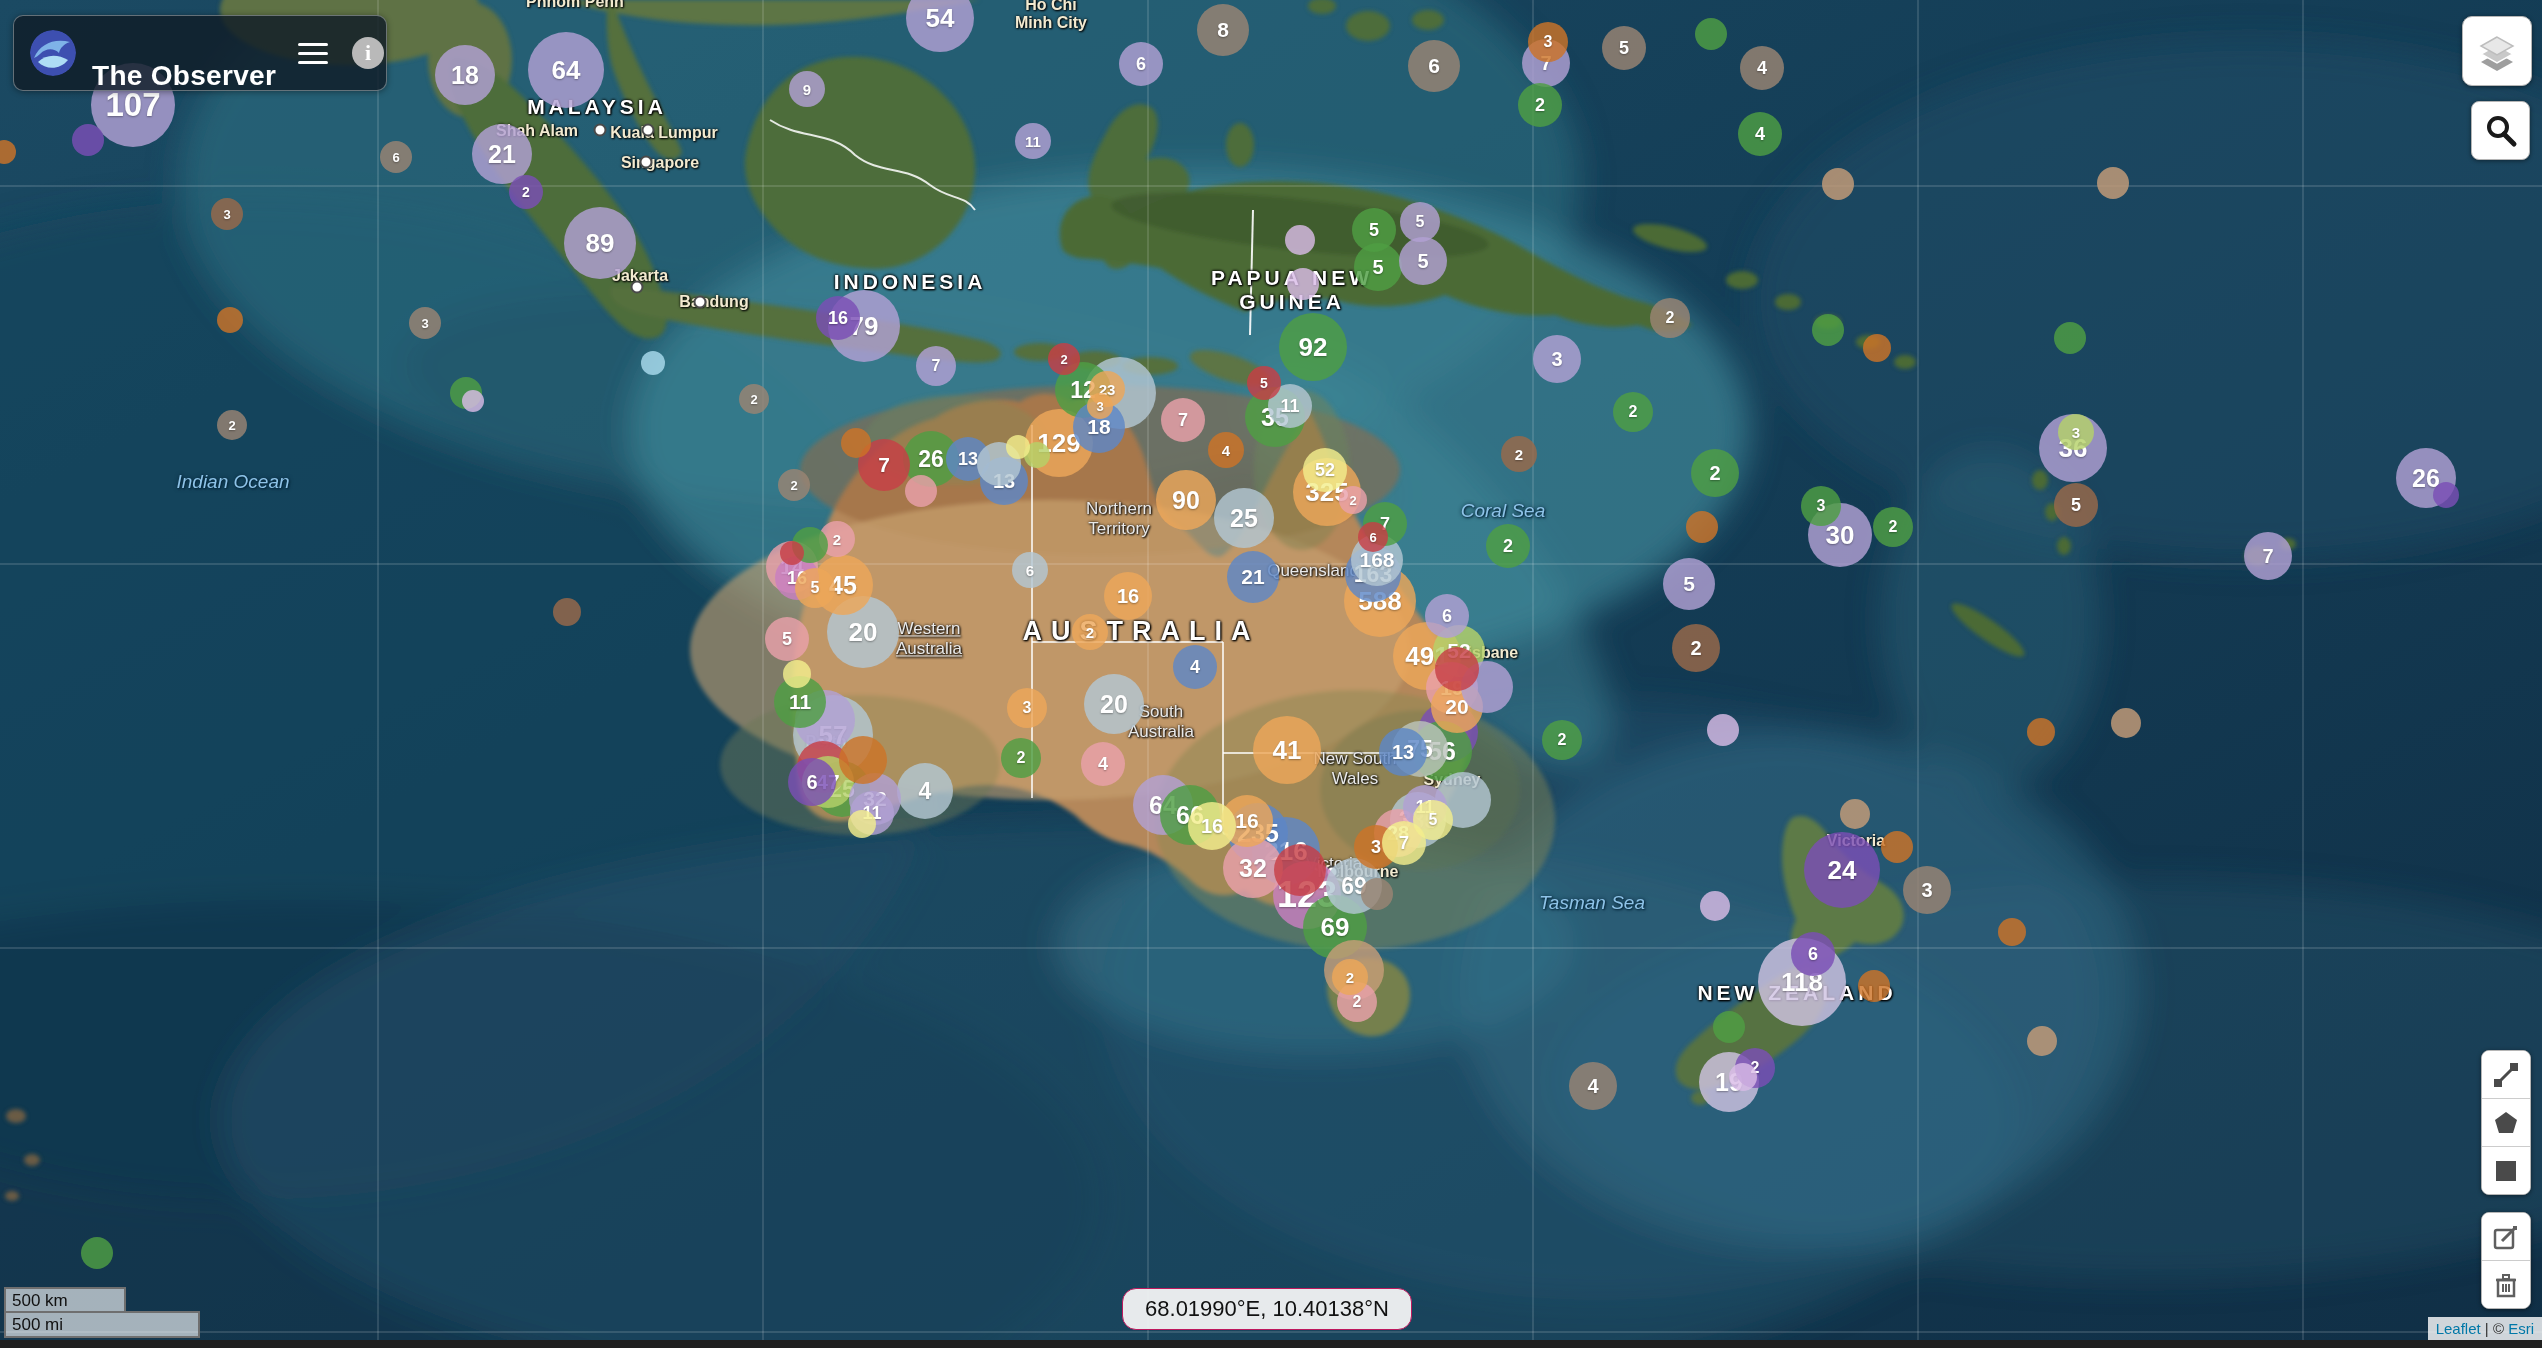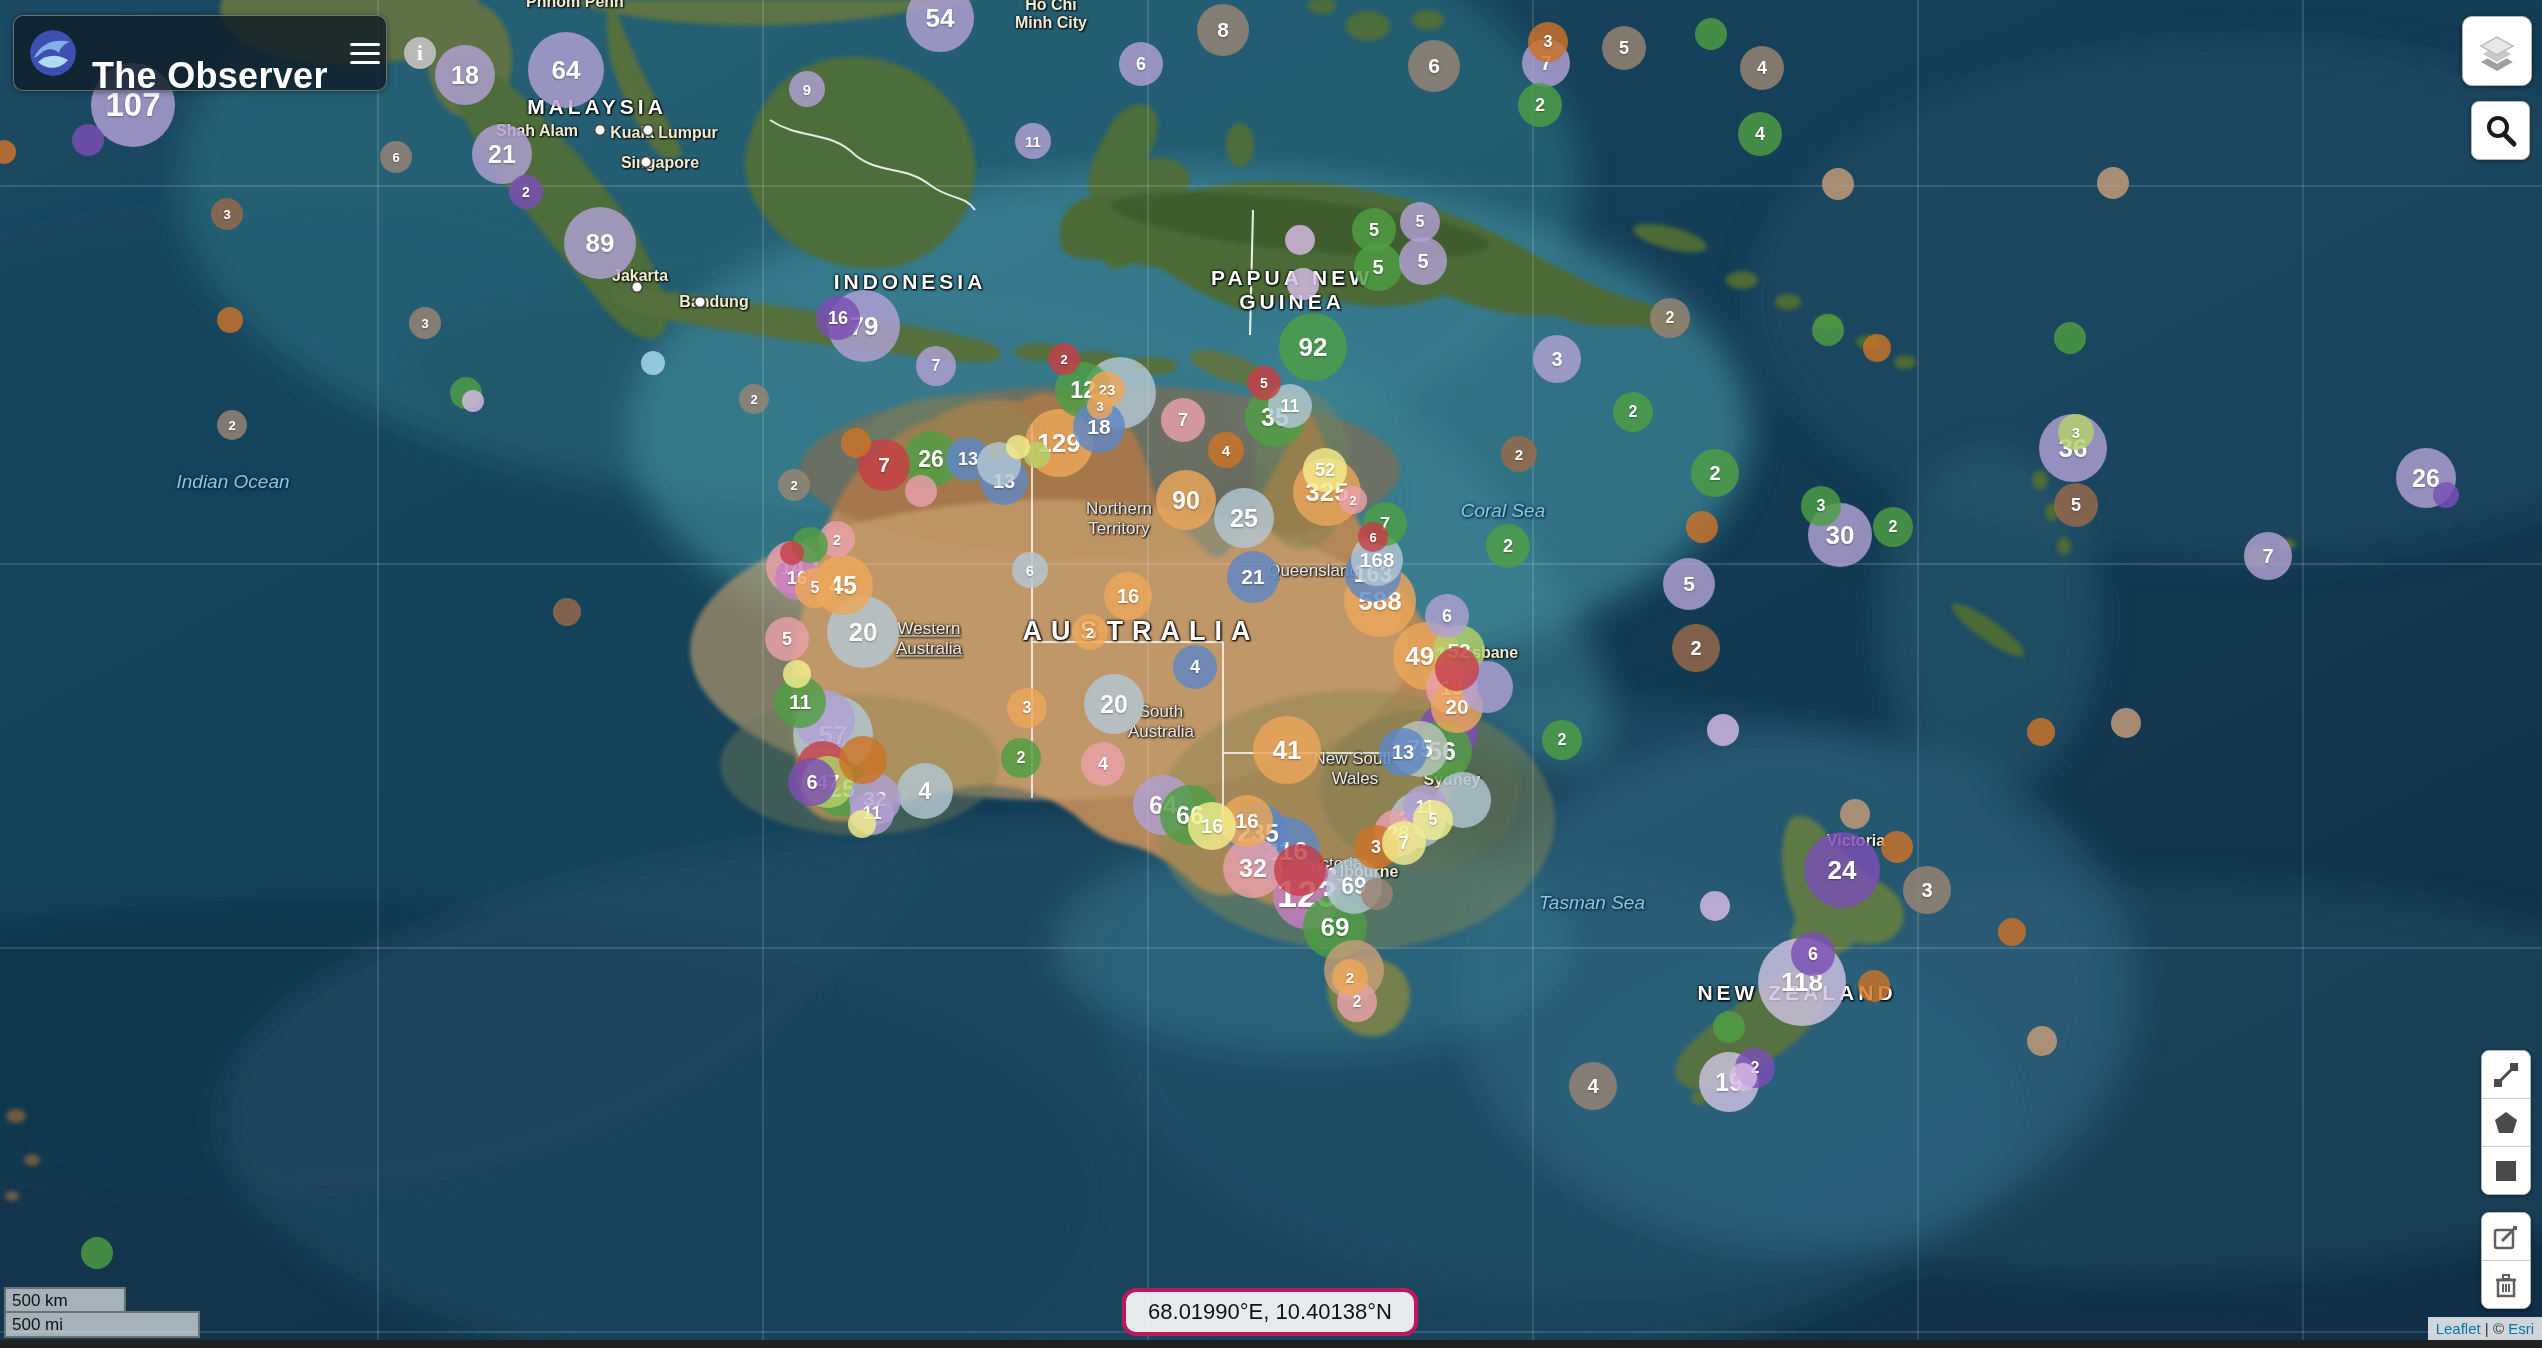--- a/index.html
+++ b/index.html
@@ -18,21 +18,21 @@
 
   
   .marker{position:absolute;border-radius:50%;display:flex;align-items:center;justify-content:center;
           color:#fff;font-weight:bold;text-shadow:0 1px 2px rgba(0,0,0,.35);cursor:pointer;}
 
   
   .app-header{position:absolute;left:13px;top:15px;width:372px;height:74px;background:rgba(16,28,39,.82);
               border:1px solid rgba(255,255,255,.35);border-radius:10px;display:flex;align-items:center;
               box-shadow:0 1px 6px rgba(0,0,0,.4);z-index:60;}
   .logo{width:46px;height:46px;margin-left:16px;border-radius:50%;overflow:hidden;flex:none;}
-  .app-title{color:#fff;font-size:36px;font-weight:bold;margin-left:16px;letter-spacing:.3px;flex:none;margin-top:46px;}
+  .app-title{color:#fff;font-size:28px;font-weight:bold;margin-left:16px;letter-spacing:.3px;flex:none;margin-top:46px;}
   .menu-btn{margin-left:22px;width:30px;display:flex;flex-direction:column;gap:6px;cursor:pointer;flex:none;}
   .menu-btn span{display:block;height:3px;background:#fff;border-radius:2px;}
   .info-btn{margin-left:24px;width:32px;height:32px;border-radius:50%;background:#b9b9b9;color:#fff;
             display:flex;align-items:center;justify-content:center;font-family:"Liberation Serif",serif;
             font-weight:bold;font-size:22px;cursor:pointer;flex:none;}
 
   
   .ctl{position:absolute;background:#fff;border:1px solid #b5b5b5;box-shadow:0 1px 4px rgba(0,0,0,.45);z-index:60;}
   .layers-btn{left:2462px;top:16px;width:68px;height:68px;border-radius:10px;display:flex;align-items:center;justify-content:center;cursor:pointer;}
   .search-btn{left:2471px;top:101px;width:57px;height:57px;border-radius:8px;display:flex;align-items:center;justify-content:center;cursor:pointer;}
@@ -40,21 +40,21 @@
   .draw-group .tool{width:48px;height:47px;display:flex;align-items:center;justify-content:center;background:#fff;cursor:pointer;}
   .draw-group .tool + .tool{border-top:1px solid #ccc;}
   .dg1{top:1050px;} .dg2{top:1212px;}
 
   
   .scale{position:absolute;left:4px;z-index:55;background:rgba(255,255,255,.62);border:2px solid #6f6f6f;
          color:#111;font-size:17px;line-height:21px;padding:1px 6px;box-sizing:border-box;white-space:nowrap;overflow:hidden;}
   .scale-km{top:1287px;width:122px;border-bottom:none;}
   .scale-mi{top:1311px;width:196px;}
   .coords{position:absolute;left:1122px;top:1288px;width:288px;height:40px;background:rgba(248,248,248,.92);
-          border:4px solid #be185d;border-radius:14px;color:#111;font-size:22px;display:flex;align-items:center;
+          border:1px solid #be185d;border-radius:14px;color:#111;font-size:22px;display:flex;align-items:center;
           justify-content:center;z-index:55;}
   .attribution{position:absolute;right:0;bottom:8px;background:rgba(255,255,255,.8);color:#333;font-size:15px;
                padding:3px 8px;z-index:55;}
   .attribution a{color:#0078A8;text-decoration:none;cursor:pointer;}
   .bottom-strip{position:absolute;left:0;bottom:0;width:100%;height:8px;background:#202020;z-index:54;}
 </style>
 </head>
 <body>
 
 <div class="viewport">

